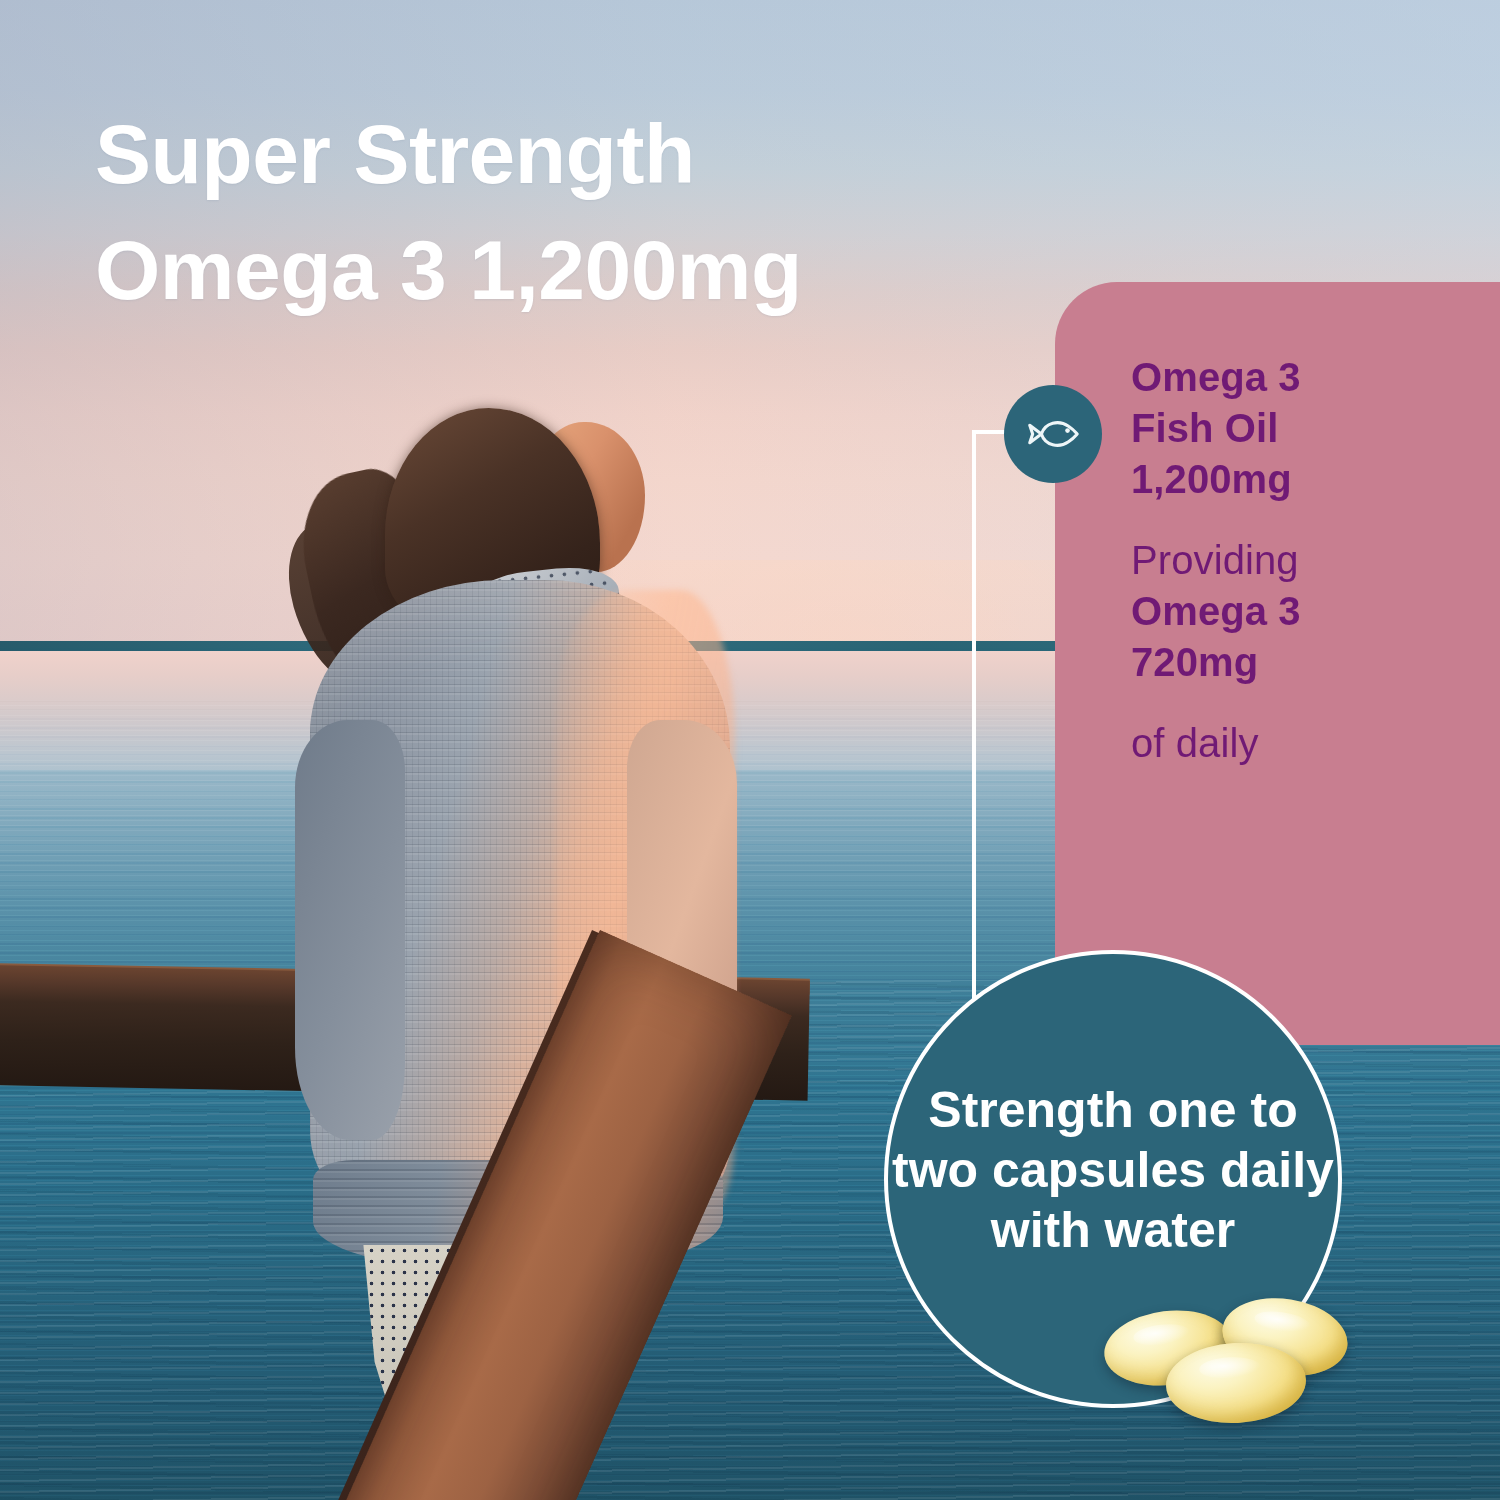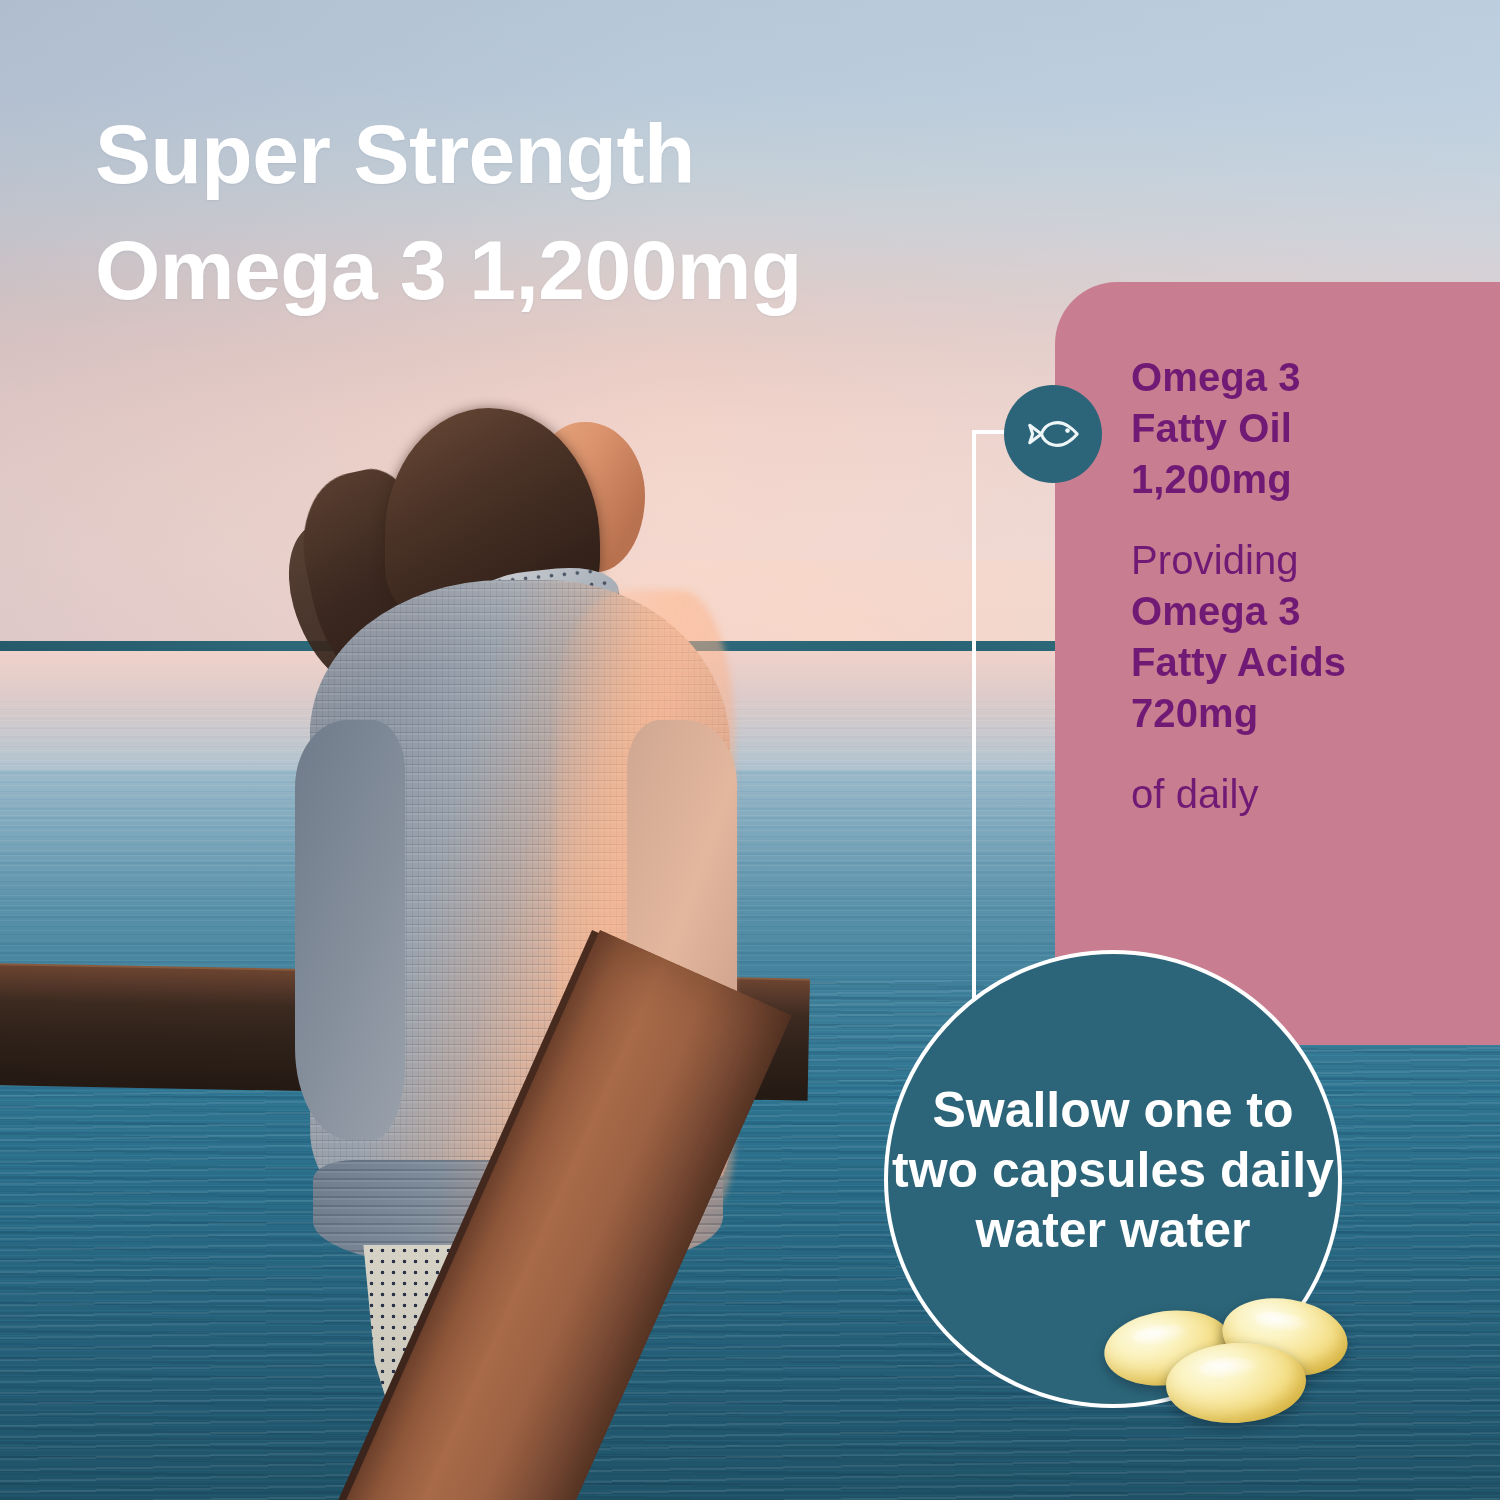--- a/index.html
+++ b/index.html
@@ -428,36 +428,35 @@
     <svg viewBox="0 0 64 64" fill="none" stroke="#eef6f8" stroke-width="3.2" stroke-linecap="round" stroke-linejoin="round">
       <path d="M20 32 C24 20, 38 17, 48 24 C54 28, 56 31, 57 32 C56 33, 54 36, 48 40 C38 47, 24 44, 20 32 Z"></path>
       <path d="M20 32 L8 23 L11 32 L8 41 Z"></path>
       <circle cx="47" cy="28.5" r="2.4" fill="#eef6f8" stroke="none"></circle>
     </svg>
   </div>
 
   <div class="panel-text">
     <div class="blk">
       <div class="line">Omega 3</div>
-      <div class="line">Fatty Oil</div>
+      <div class="line">Fish Oil</div>
       <div class="line">1,200mg</div>
     </div>
     <div class="blk">
       <div class="line light">Providing</div>
       <div class="line">Omega 3</div>
-      <div class="line">Fatty Acids</div>
       <div class="line">720mg</div>
     </div>
     <div class="blk">
       <div class="line light">of daily</div>
     </div>
   </div>
 
   <div class="teal-circle">
-    <div class="teal-text">Swallow one to two capsules daily water water</div>
+    <div class="teal-text">Strength one to two capsules daily with water</div>
   </div>
 
   <div class="capsules">
     <div class="cap cap1">
         <div class="cap-hl"></div>
       </div>
     <div class="cap cap2">
         <div class="cap-hl"></div>
       </div>
     <div class="cap cap3">

